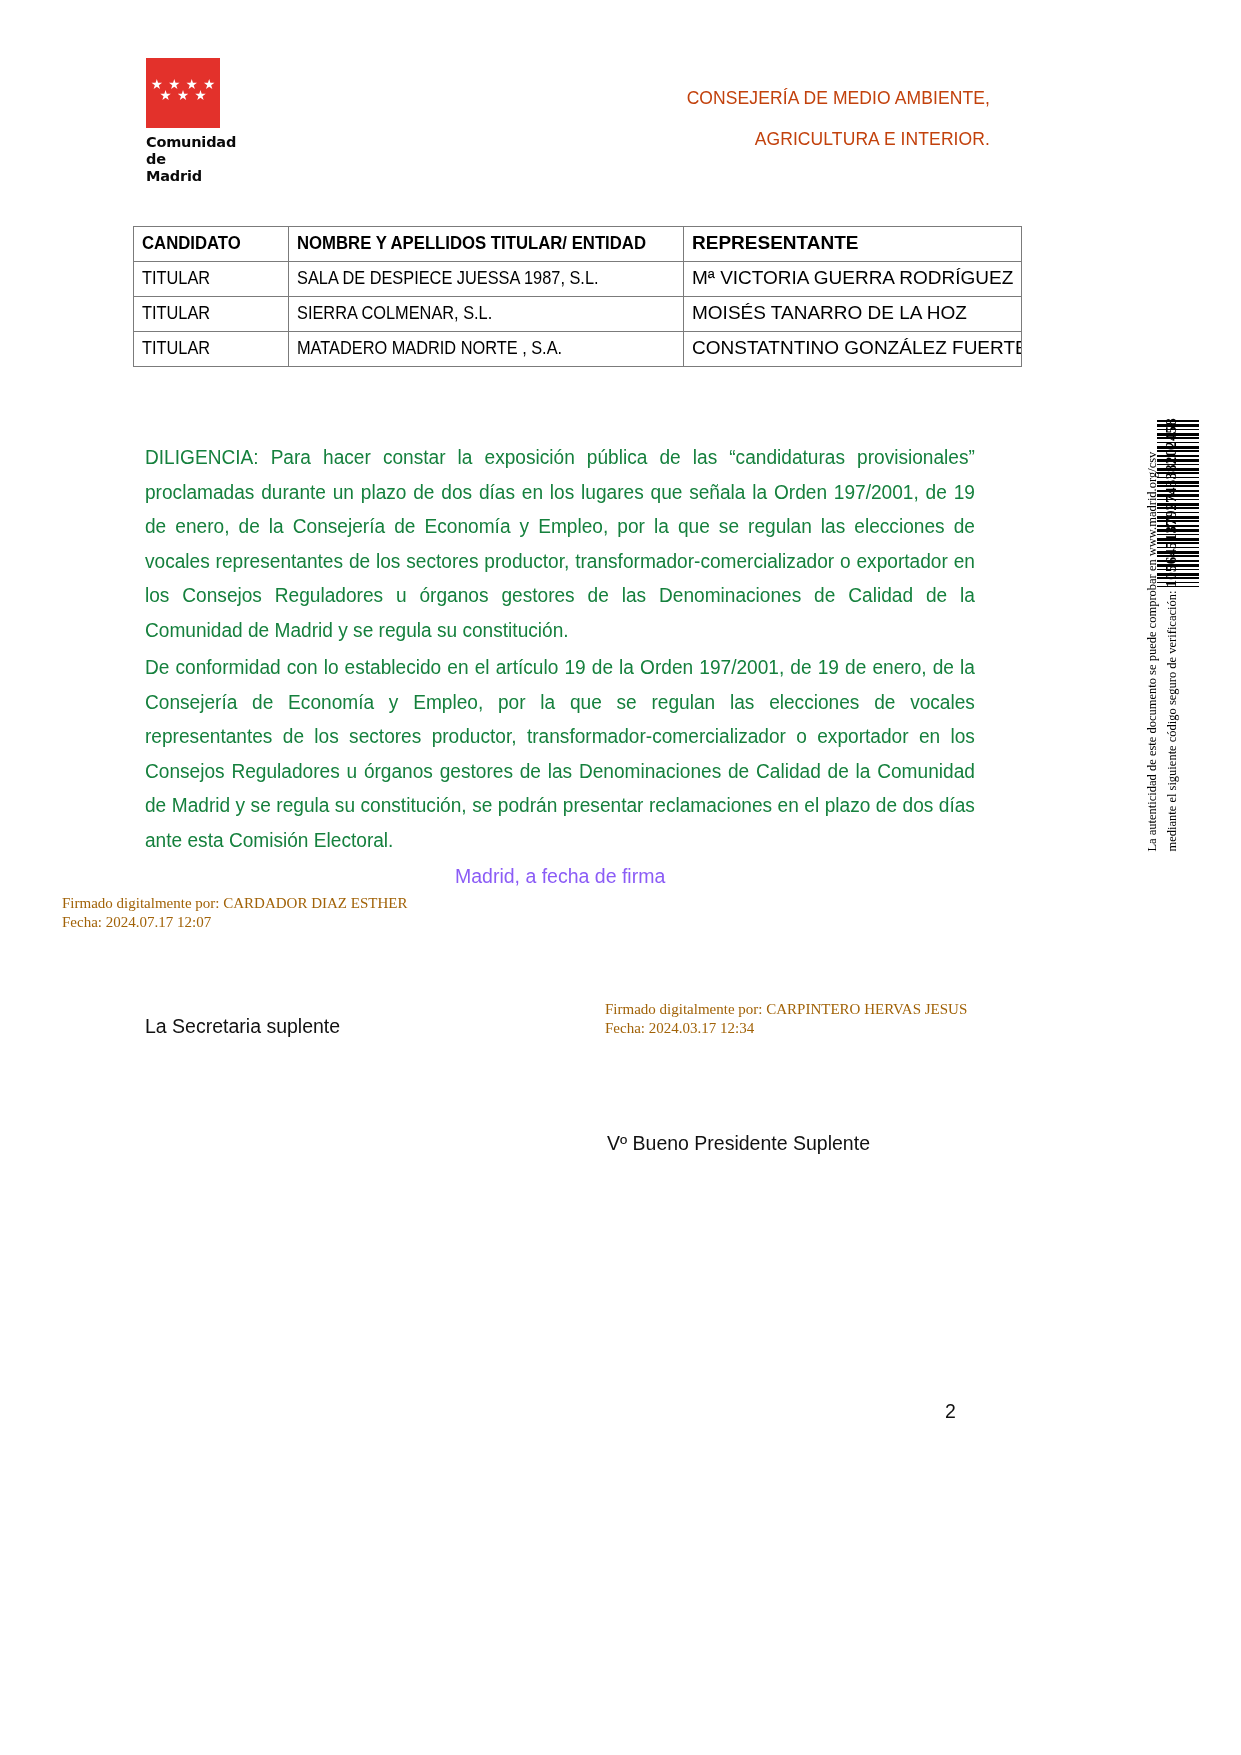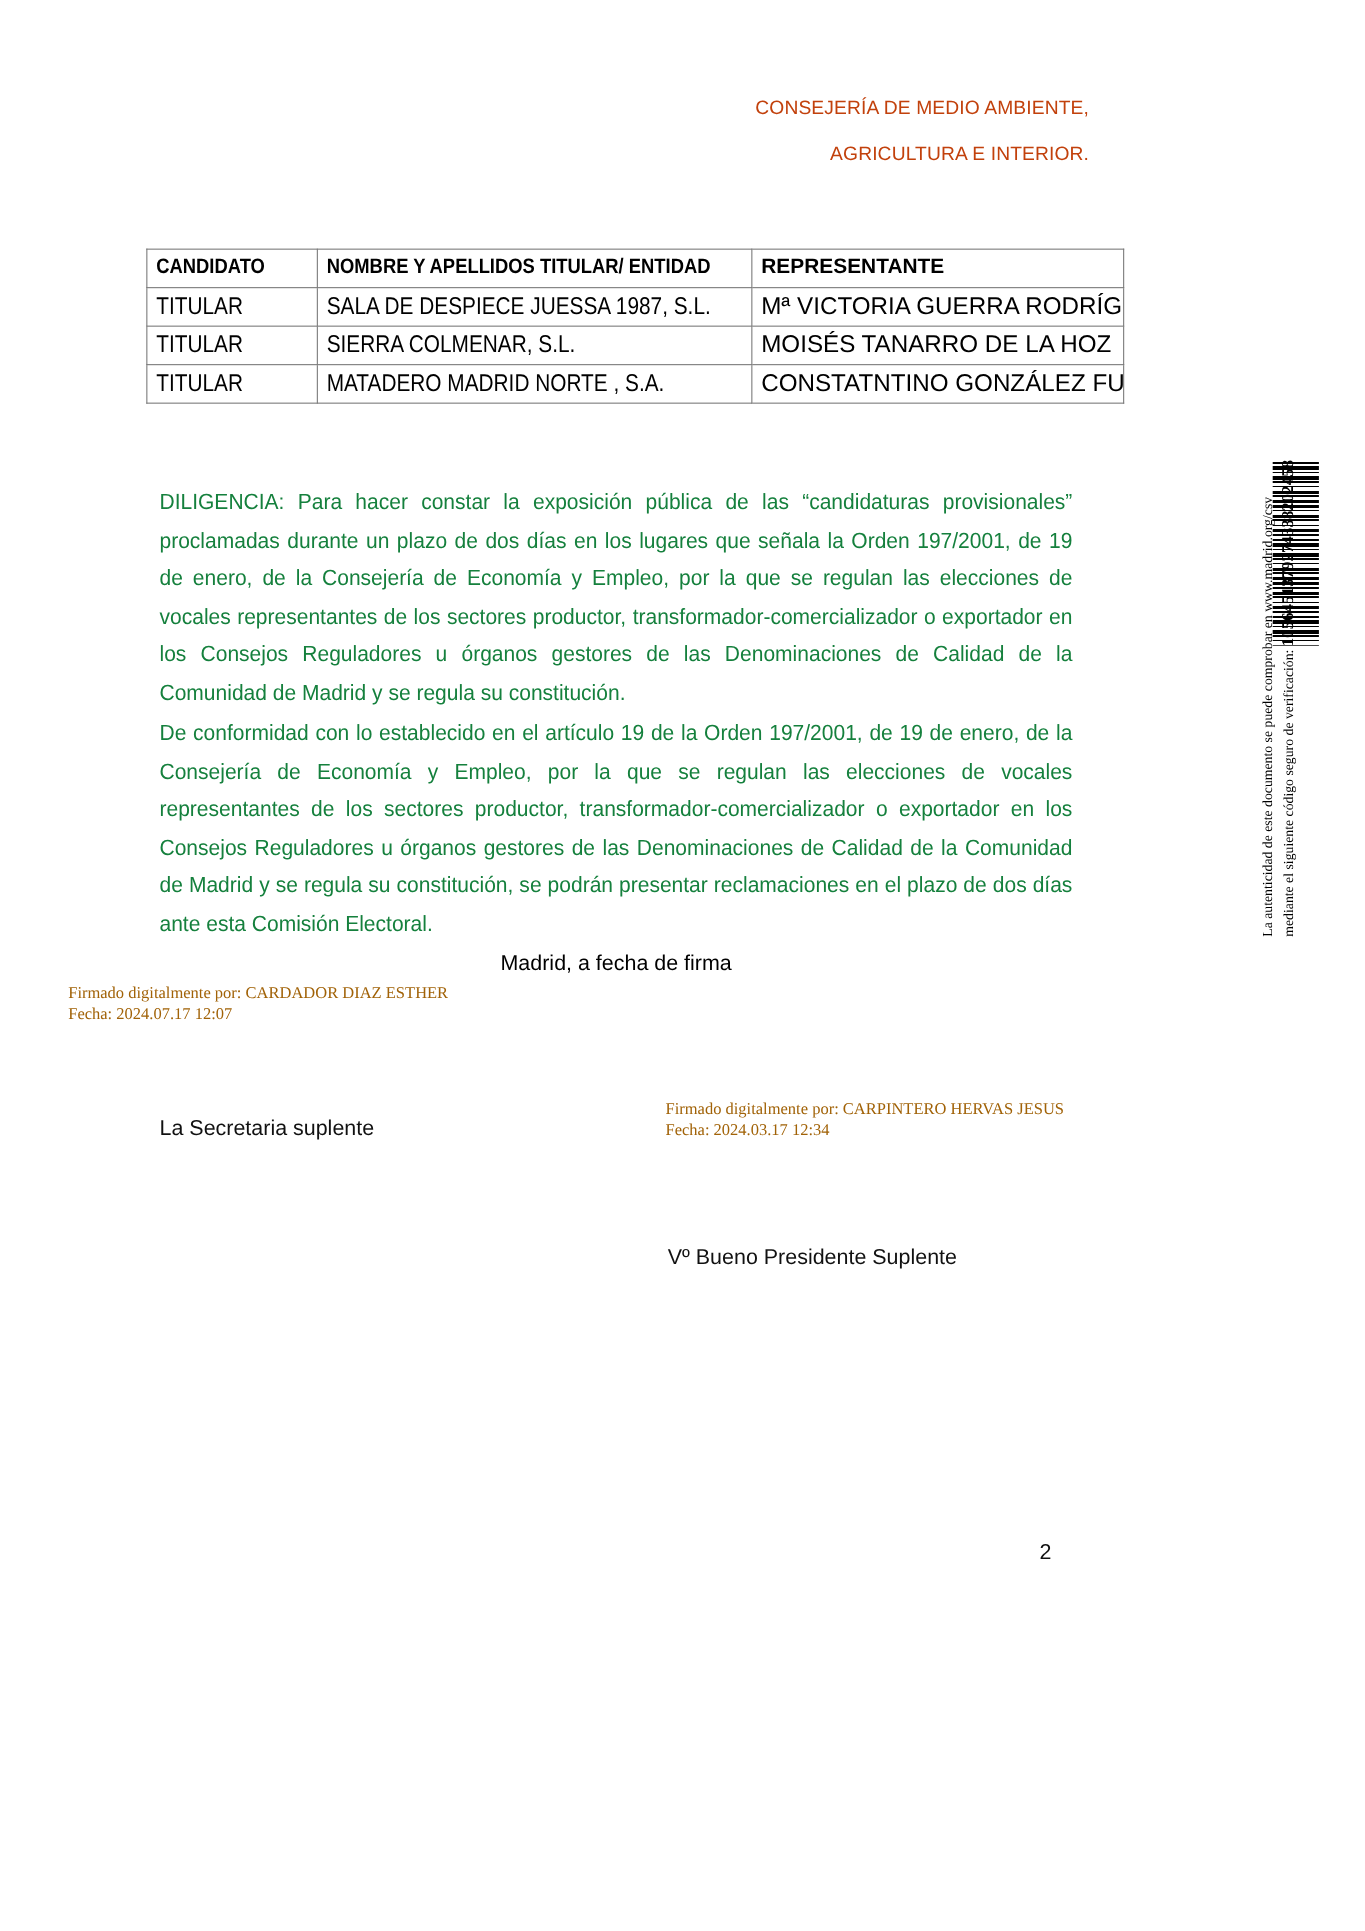--- a/index.html
+++ b/index.html
@@ -88,21 +88,21 @@
     width: 843px;
     border-collapse: collapse;
     table-layout: fixed;
   }
   .cand-table td, .cand-table th {
     border: 1.6px solid #7b7b7b;
     padding: 2px 6px 4px 8px;
     height: 28px;
     text-align: left;
     vertical-align: middle;
-    font-size: 22px;
+    font-size: 19px;
     line-height: 1.05;
     white-space: nowrap;
     overflow: hidden;
   }
   .col-candidato { width: 140px; }
   .col-nombre { width: 380px; }
   .col-repre { width: 323px; }
   .cand-table .cnd, .cand-table .nom {
     font-family: "Liberation Sans Narrow", "Liberation Sans", sans-serif;
     transform-origin: left center;
@@ -146,21 +146,21 @@
     width: 104.7%;
   }
 
   
   .madrid-fecha {
     position: absolute;
     left: 455px;
     top: 865px;
     font-size: 19.5px;
     font-family: "Liberation Sans", sans-serif;
-    color: #000000;
+    color: #8b5cf6;
     white-space: nowrap;
   }
   .sig-block {
     position: absolute;
     font-family: "Liberation Serif", serif;
     font-size: 15px;
     line-height: 1.28;
     color: #a16207;
     white-space: nowrap;
   }
@@ -235,20 +235,39 @@
     color: #111111;
   }
 </style>
 </head>
 <body>
 
 <div class="page">
 
   <div class="header">
 
+    <div class="logo-block">
+      <div class="logo-square">
+        <div class="star-row row1">
+          <span class="star"></span>
+          <span class="star"></span>
+          <span class="star"></span>
+          <span class="star"></span>
+        </div>
+        <div class="star-row row2">
+          <span class="star"></span>
+          <span class="star"></span>
+          <span class="star"></span>
+        </div>
+      </div>
+      <div class="logo-text">
+        <div>Comunidad</div>
+        <div>de Madrid</div>
+      </div>
+    </div>
 
     <div class="consejeria">
       <div>CONSEJERÍA DE MEDIO AMBIENTE,</div>
       <div>AGRICULTURA E INTERIOR.</div>
     </div>
   </div>
 
   <table class="cand-table">
     <thead>
       <tr>

